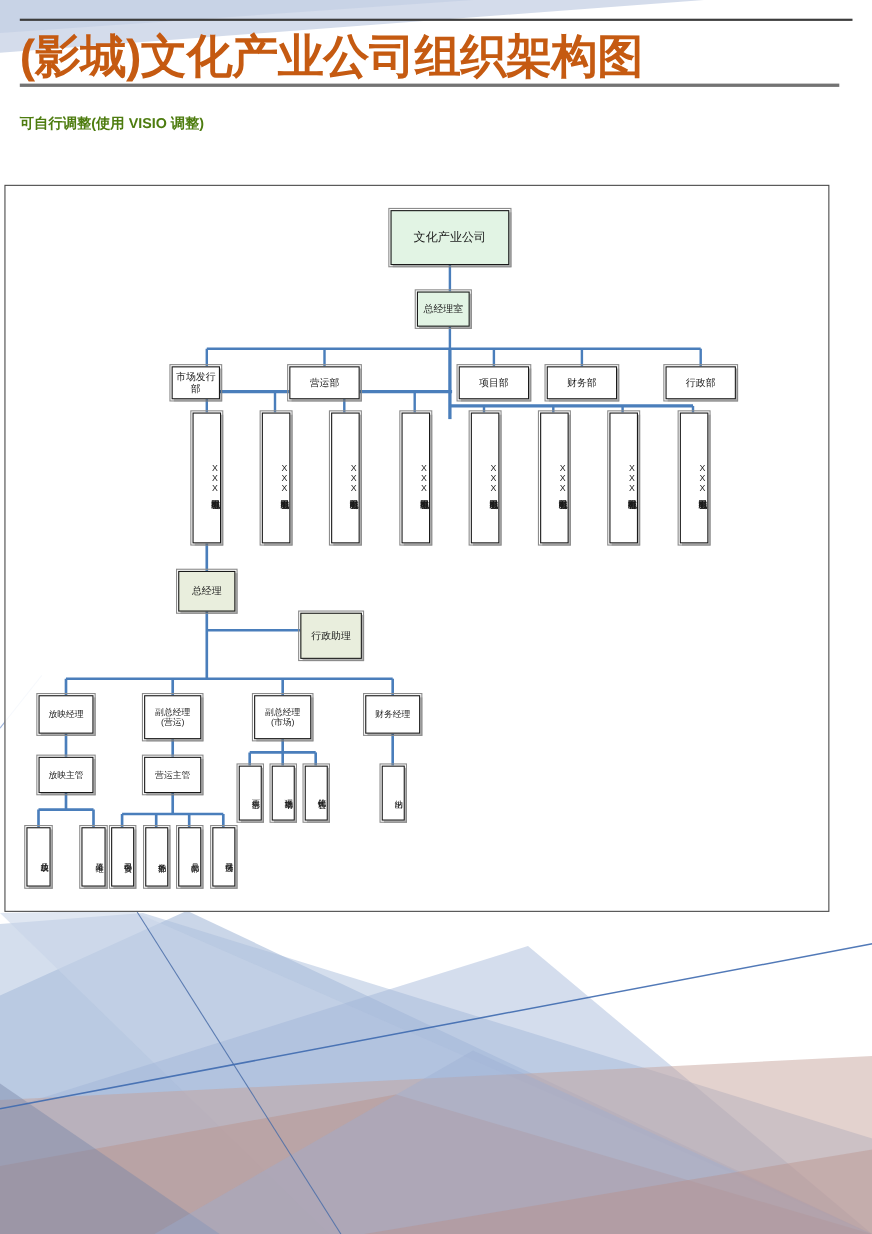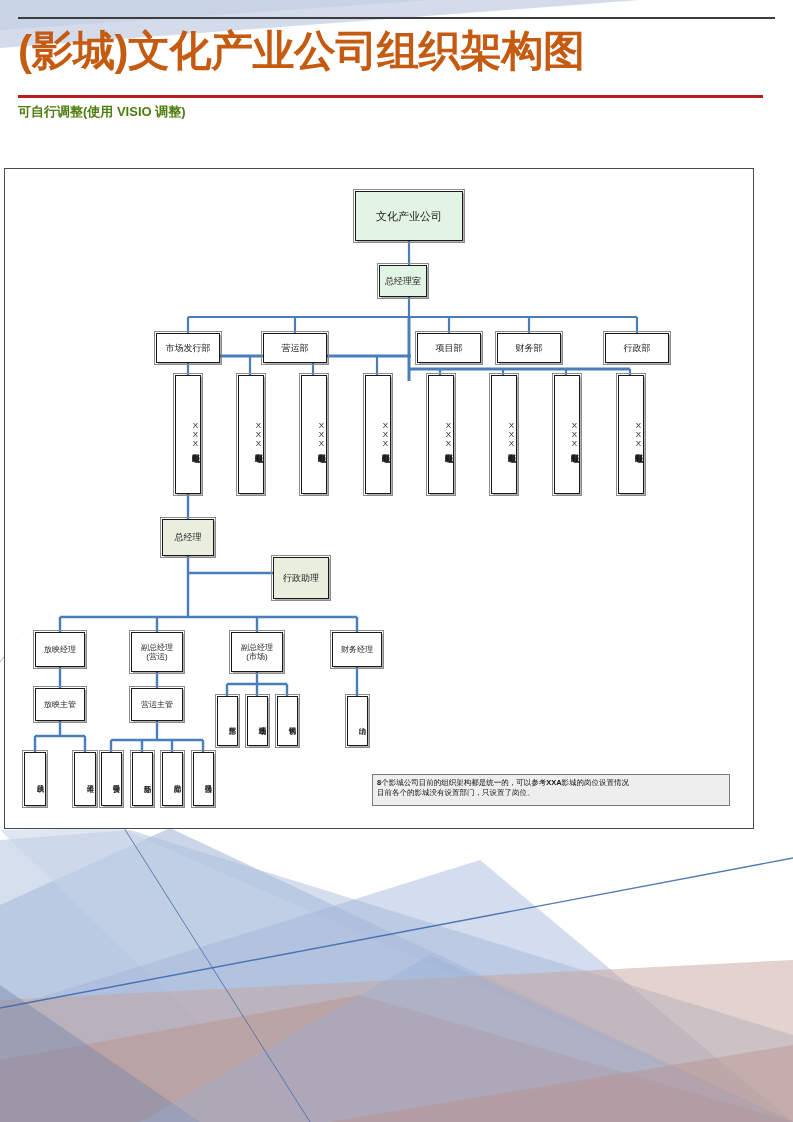--- a/index.html
+++ b/index.html
@@ -13,21 +13,21 @@
   
   #deco { position:absolute; inset:0; width:793px; height:1122px; z-index:0; pointer-events:none; }
 
   
   #header { position:absolute; left:0; top:0; width:793px; z-index:3; }
   #title-rule { position:absolute; left:18px; top:17px; width:757px; height:2px; background:#3d3d3d; }
   #doc-title {
     position:absolute; left:18px; top:26px; width:740px;
     font-size:42px; line-height:50px; color:#c55a11; font-weight:700;
     letter-spacing:-0.5px; white-space:nowrap;
-    border-bottom:3px solid #b91c1c; padding-bottom:19px; width:745px;
+    border-bottom:3px solid #737373; padding-bottom:0; width:745px;
   }
   #doc-subtitle {
     position:absolute; left:18px; top:103px;
     font-size:13px; color:#4d7c0f; font-weight:700; white-space:nowrap;
   }
 
   
   #chart-frame {
     position:absolute; left:4px; top:168px; width:750px; height:661px;
     border:1px solid #4a4a4a; background:rgba(255,255,255,0.92); z-index:2;
@@ -172,21 +172,21 @@
     </svg>
 
     <div class="node green big" style="left:350px; top:22px; width:108px; height:50px;">
       <span>文化产业公司</span>
     </div>
 
     <div class="node green" style="left:374px; top:96px; width:48px; height:32px;">
       <span>总经理室</span>
     </div>
 
-    <div class="node" style="left:151px; top:164px; width:64px; height:30px;">
+    <div class="node" style="left:151px; top:164px; width:44px; height:30px;">
       <span>市场发行部</span>
     </div>
     <div class="node" style="left:258px; top:164px; width:64px; height:30px;">
       <span>营运部</span>
     </div>
     <div class="node" style="left:412px; top:164px; width:64px; height:30px;">
       <span>项目部</span>
     </div>
     <div class="node" style="left:492px; top:164px; width:64px; height:30px;">
       <span>财务部</span>
@@ -276,19 +276,15 @@
       <span>市场助理</span>
     </div>
     <div class="node vert xsmall" style="left:272px; top:527px; width:21px; height:50px;">
       <span>销售代表</span>
     </div>
 
     <div class="node vert xsmall" style="left:342px; top:527px; width:21px; height:50px;">
       <span>出纳</span>
     </div>
 
-    <div id="note" style="left:367px; top:605px; width:358px; height:32px;">
-      <span class="note-line"><b>8</b><span>个影城公司目前的组织架构都是统一的，可以参考</span><b>XXA</b><span>影城的岗位设置情况</span></span>
-      <span class="note-line">目前各个的影城没有设置部门，只设置了岗位。</span>
-    </div>
 
   </div>
 </div>
 
 </body></html>

